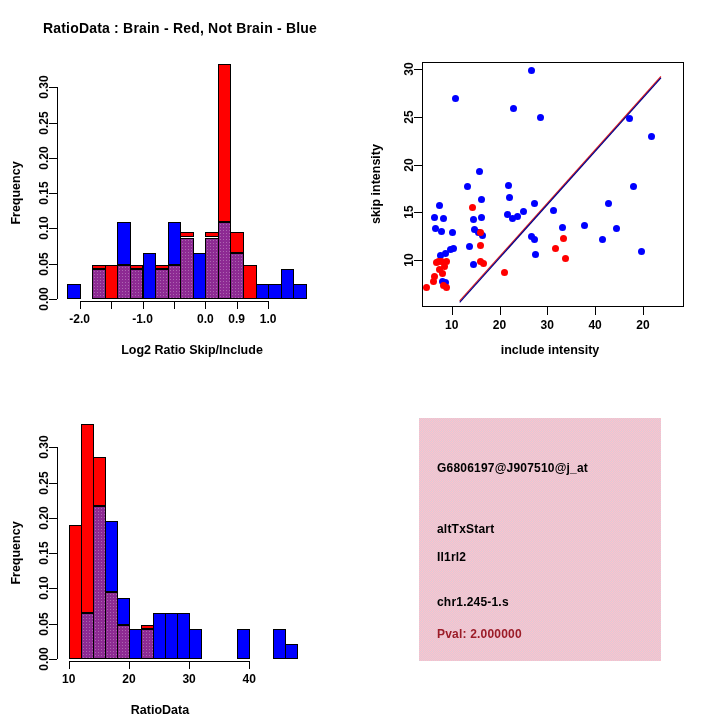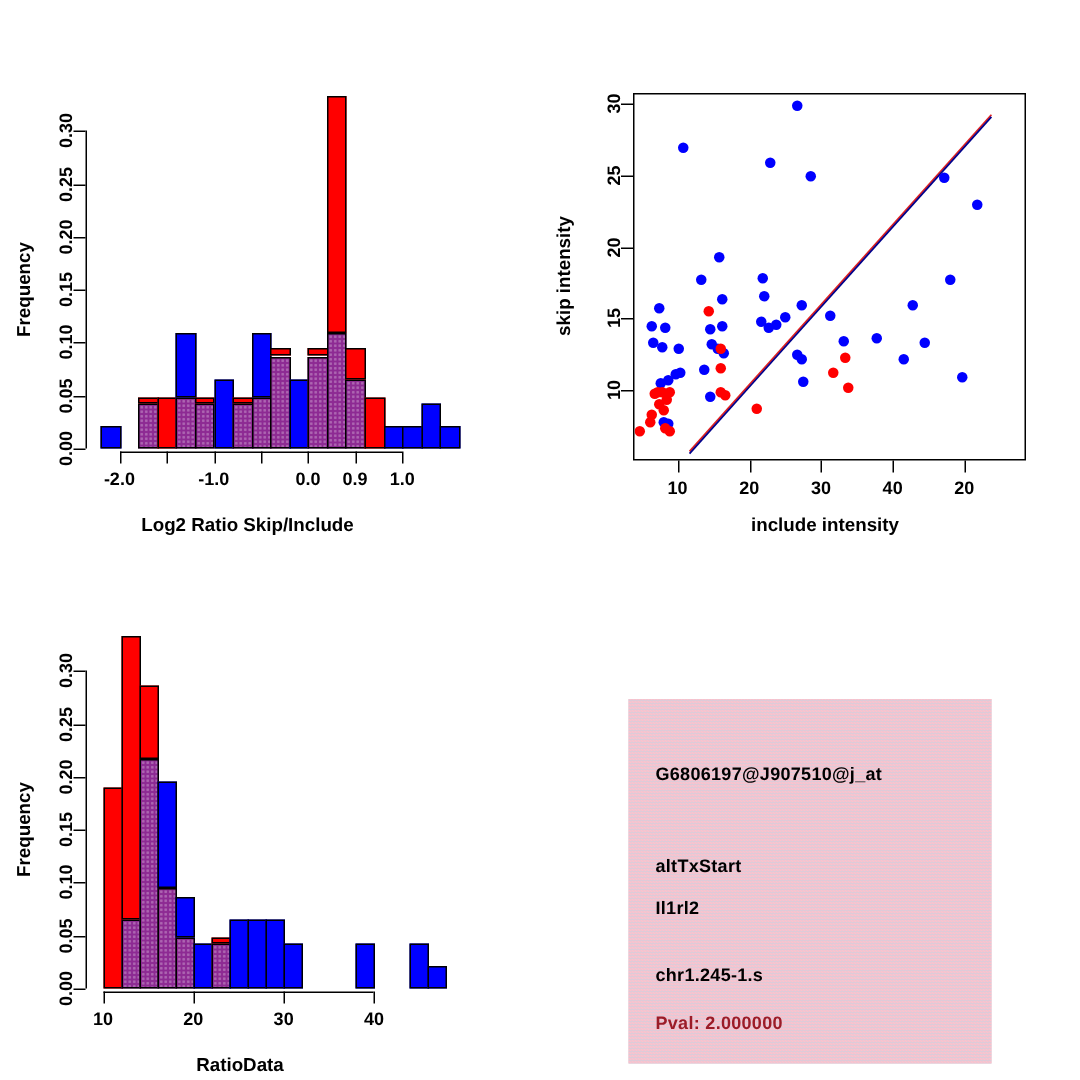--- a/index.html
+++ b/index.html
@@ -19,33 +19,34 @@
   .tick-label-y{position:absolute;font-size:12px;transform:translate(-50%,-50%) rotate(-90deg);white-space:nowrap;}
   .bar-seg{position:absolute;box-sizing:border-box;border:1px solid #000;}
   .seg-overlap{background-image:radial-gradient(circle, rgba(255,255,255,0.28) 0 .8px, transparent 1px);background-size:3px 3px;}
   .scatter-box{position:absolute;left:61.7px;top:61.7px;width:262.5px;height:245px;border:1px solid #000;box-sizing:border-box;}
   .scatter-inner{position:absolute;left:0;top:0;right:0;bottom:0;overflow:hidden;}
   .dot{position:absolute;width:7px;height:7px;border-radius:50%;}
   .fitline-svg{position:absolute;left:0;top:0;}
   .infobox{position:absolute;left:59px;top:58px;width:242px;height:243px;
     background-color:#eec6cf;
     background-image:repeating-conic-gradient(#ffc1cb 0% 25%, #ddcbd8 0% 50%);
-    background-size:2px 2px;margin-top:48px;}
+    background-size:2px 2px;}
   .info-line{position:absolute;left:18px;font-size:12px;white-space:nowrap;letter-spacing:.2px;}
   .il-0{top:43px}.il-1{top:104px}.il-2{top:132px}.il-3{top:177px}.il-4{top:209px}
   .pval-line{color:#9b1c28;}
 </style>
 </head>
 <body>
 
 <div class="canvas">
 
   <section class="panel" id="panel-ratio">
+    <div class="chart-title" style="left:180px">RatioData : Brain - Red, Not Brain - Blue</div>
     <div class="ylab" style="left:16px;top:193px">Frequency</div>
-    <div class="xlab" style="left:165px;top:343px">Log2 Ratio Skip/Include</div>
+    <div class="xlab" style="left:192px;top:343px">Log2 Ratio Skip/Include</div>
     <div class="plot-area" id="plot-ratio">
         <div class="axis-line" style="left: 57px; top: 87.2px; width: 1px; height: 211.8px;"></div>
         <div class="tick-mark" style="left: 49px; top: 299px; width: 8px; height: 1px;"></div>
         <div class="tick-label-y" style="left: 44px; top: 299px;">0.00</div>
         <div class="tick-mark" style="left: 49px; top: 263.7px; width: 8px; height: 1px;"></div>
         <div class="tick-label-y" style="left: 44px; top: 263.7px;">0.05</div>
         <div class="tick-mark" style="left: 49px; top: 228.4px; width: 8px; height: 1px;"></div>
         <div class="tick-label-y" style="left: 44px; top: 228.4px;">0.10</div>
         <div class="tick-mark" style="left: 49px; top: 193.1px; width: 8px; height: 1px;"></div>
         <div class="tick-label-y" style="left: 44px; top: 193.1px;">0.15</div>

